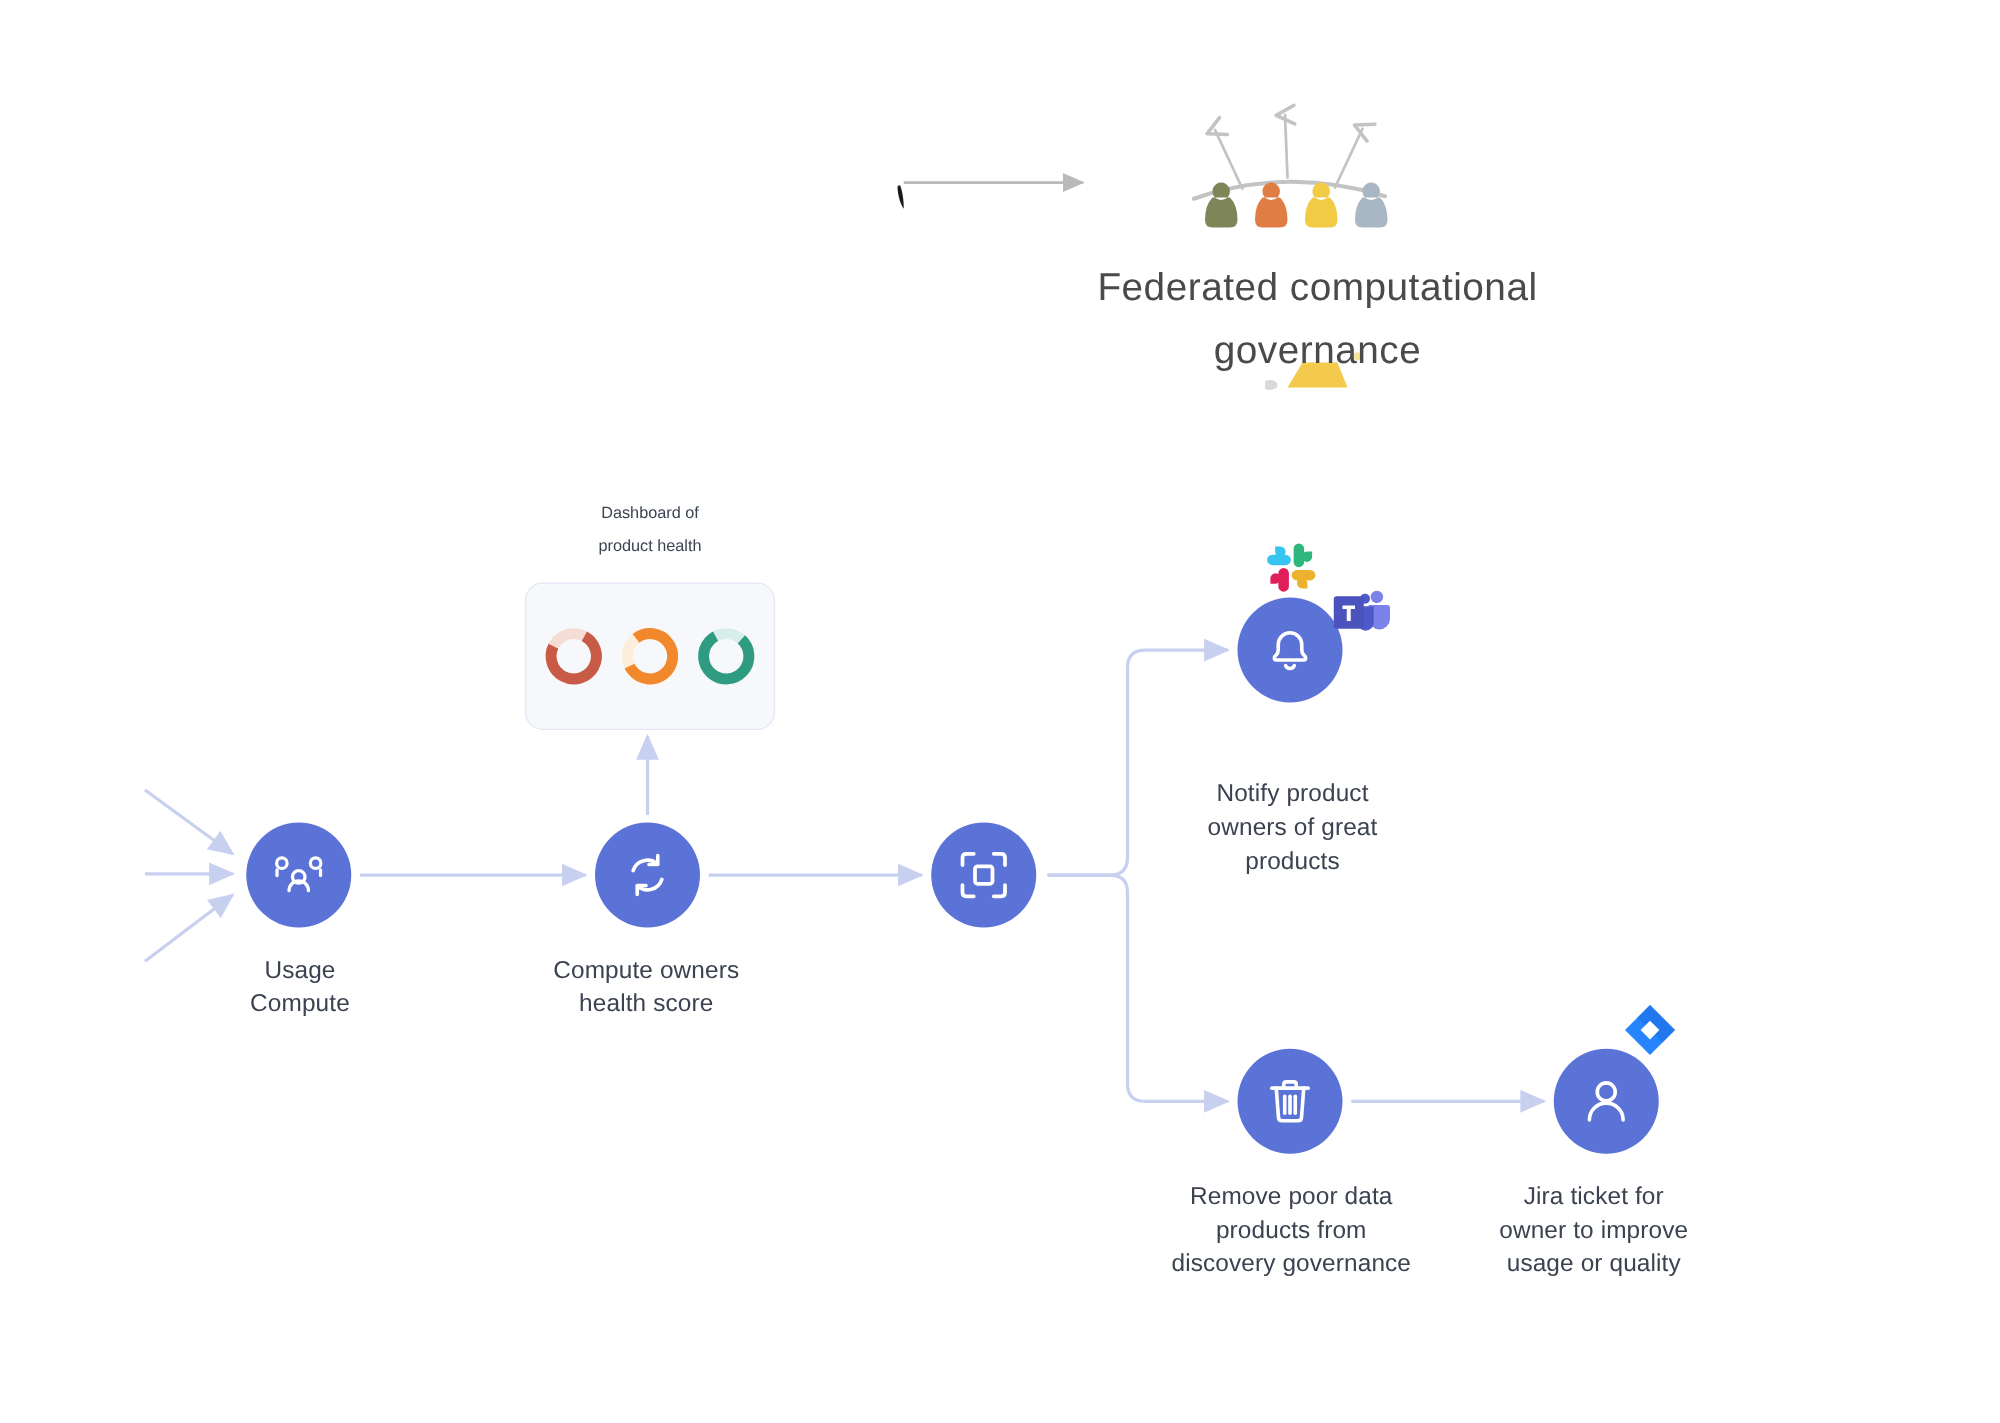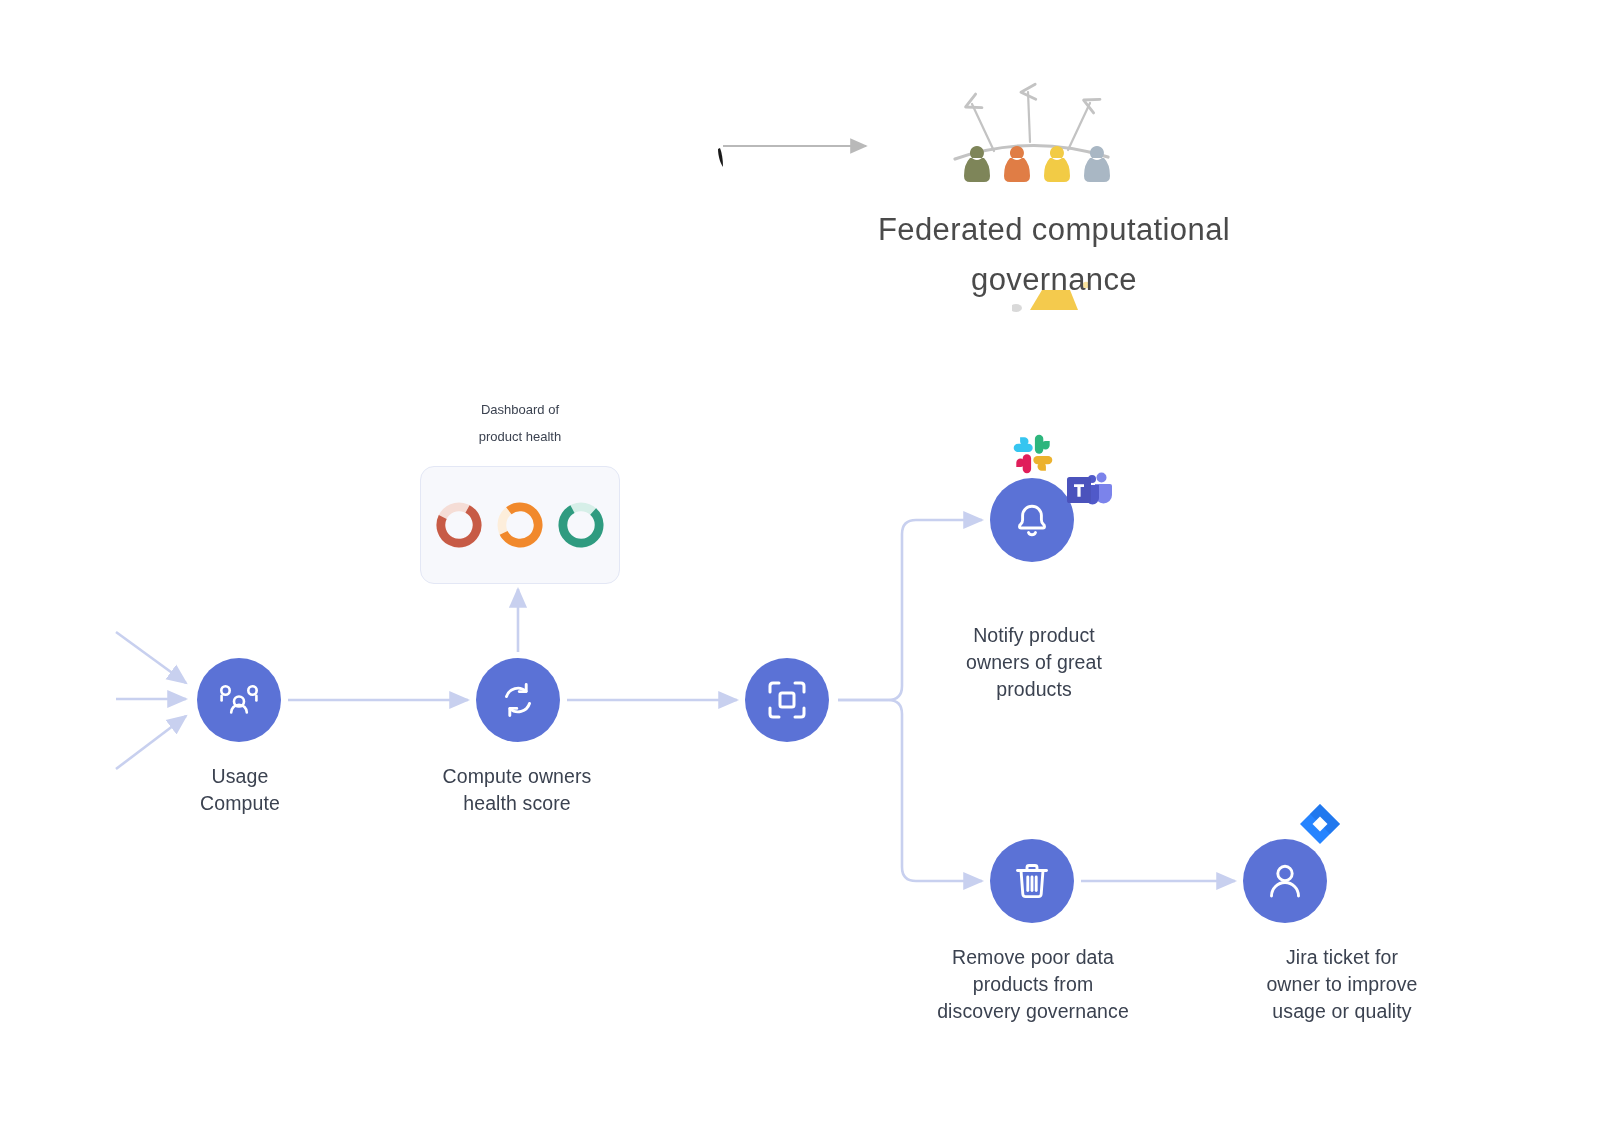--- a/index.html
+++ b/index.html
@@ -263,21 +263,21 @@
 discovery governance</div>
 
   <div class="node" style="left:1243px;top:839px;">
     <svg width="40" height="42" viewBox="0 0 40 42">
       <g fill="none" stroke="#ffffff" stroke-width="2.9" stroke-linecap="round" stroke-linejoin="round">
         <circle cx="20" cy="13.5" r="7.2"></circle>
         <path d="M6.5,36 a13.5,13.5 0 0,1 27,0"></path>
       </g>
     </svg>
   </div>
-  <div class="node-label" style="left:1232px;top:944px;width:220px;">Jira ticket for
+  <div class="node-label" style="left:1165px;top:944px;width:220px;">Jira ticket for
 owner to improve
 usage or quality</div>
 
   <svg class="badge" style="left:1007px;top:428px;" width="52" height="52" viewBox="0 0 52 52">
     <g>
       <path d="M13.5,30.5 a4.2,4.2 0 1,1 0,8.4 h-4.2 v-4.2 a4.2,4.2 0 0,1 4.2,-4.2 z" fill="#e01e5a"></path>
       <path d="M15.7,30.5 a4.2,4.2 0 0,1 8.4,0 v10.6 a4.2,4.2 0 0,1 -8.4,0 z" fill="#e01e5a"></path>
       <path d="M21.5,13.4 a4.2,4.2 0 1,1 -8.4,0 v-4.2 h4.2 a4.2,4.2 0 0,1 4.2,4.2 z" fill="#36c5f0"></path>
       <path d="M21.5,15.7 a4.2,4.2 0 0,1 0,8.4 h-10.6 a4.2,4.2 0 0,1 0,-8.4 z" fill="#36c5f0"></path>
       <path d="M38.5,21.5 a4.2,4.2 0 1,1 0,-8.4 h4.2 v4.2 a4.2,4.2 0 0,1 -4.2,4.2 z" fill="#2eb67d"></path>

